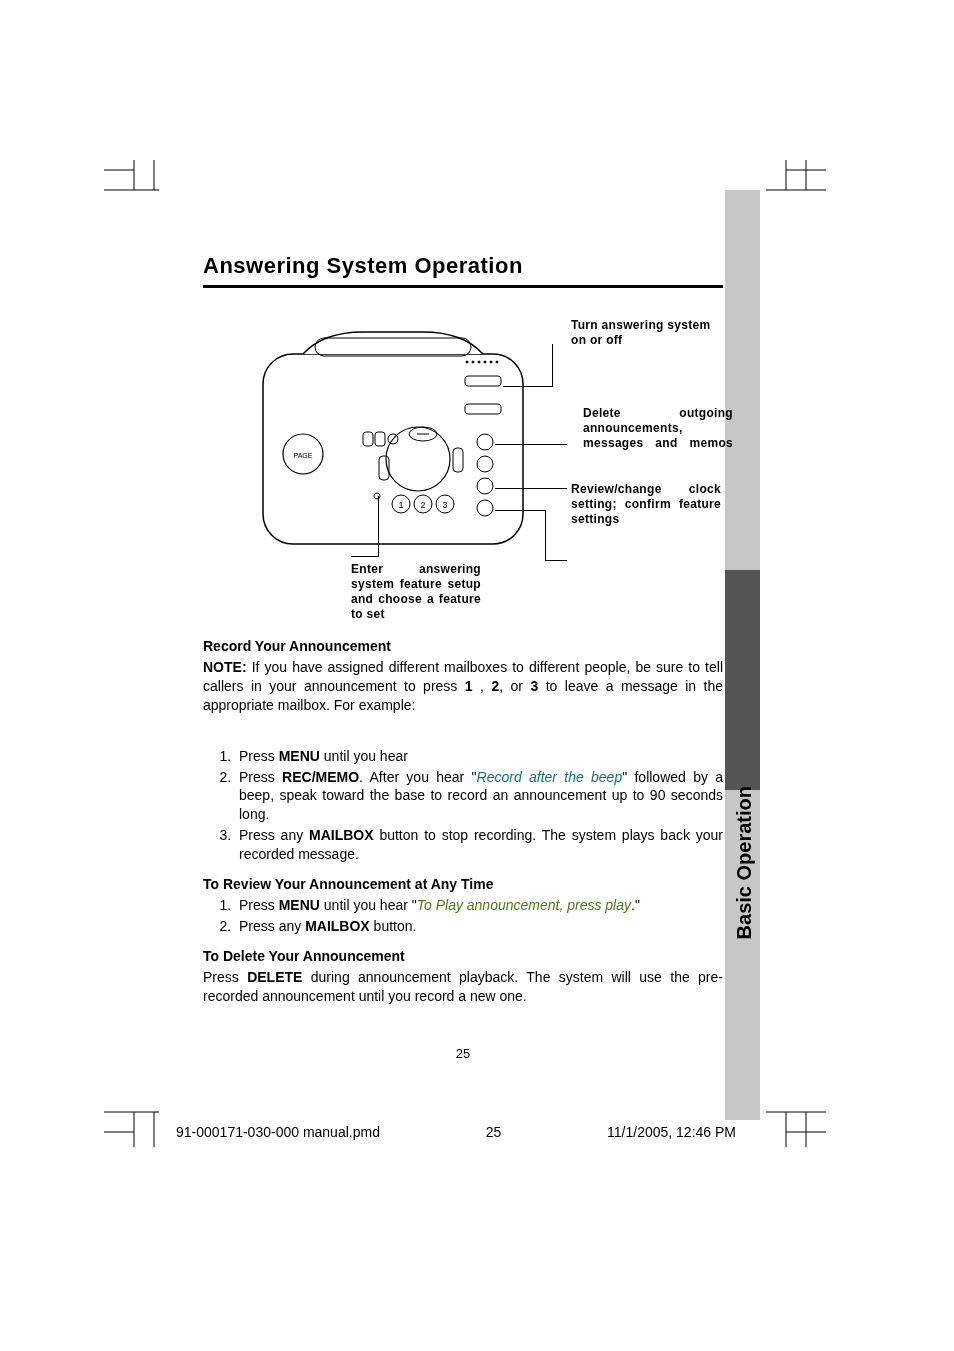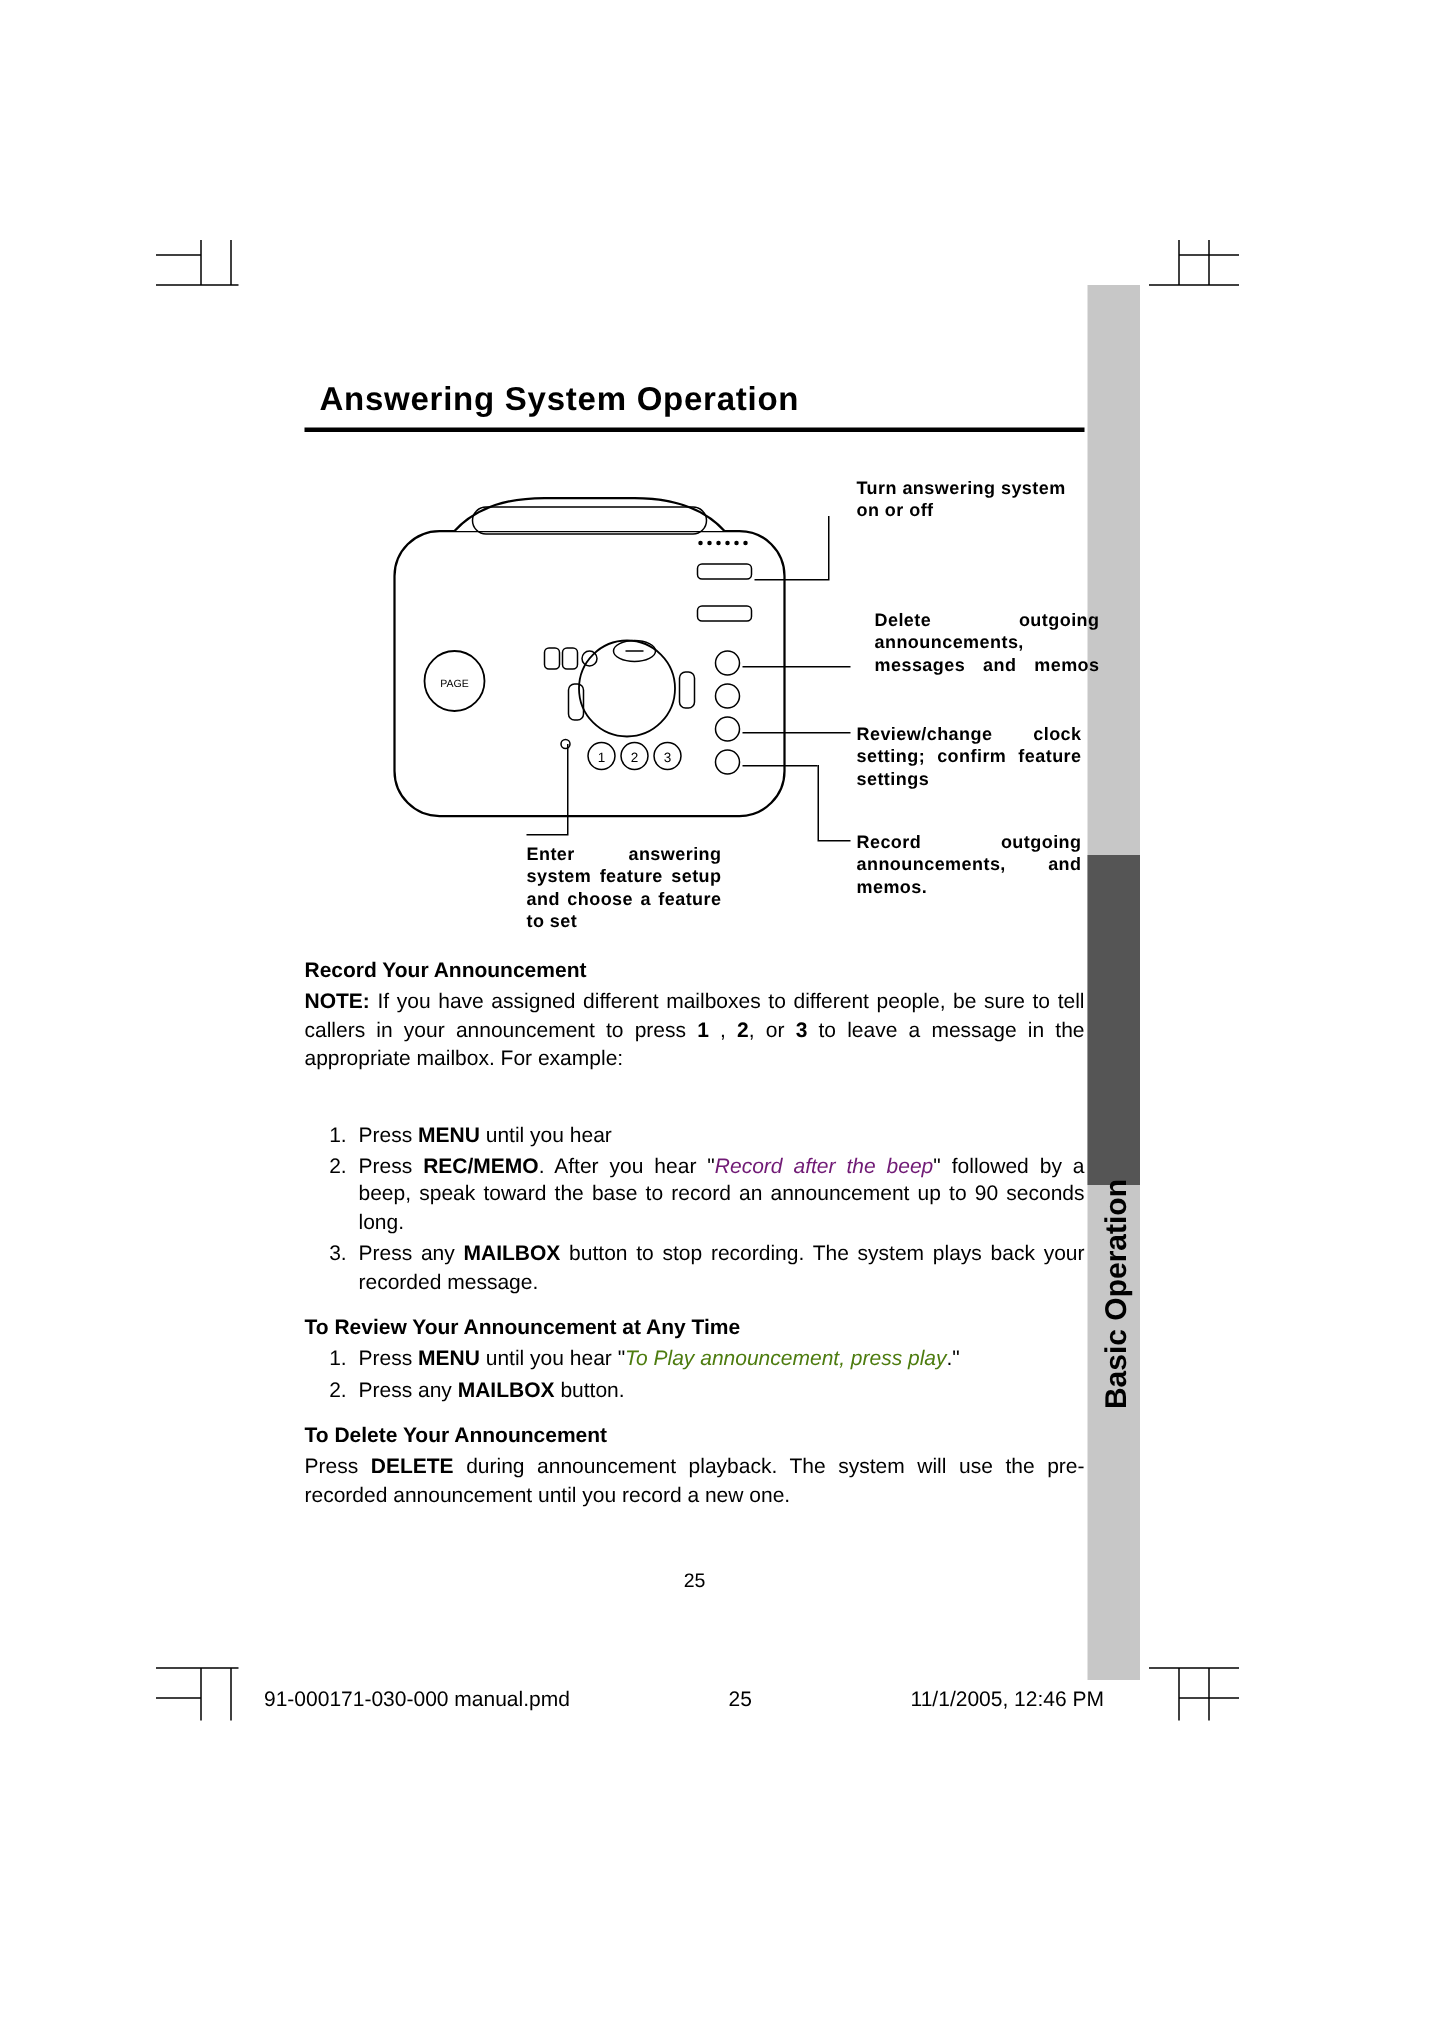--- a/index.html
+++ b/index.html
@@ -30,21 +30,21 @@
     position: absolute;
     left: 203px;
     top: 253px;
     width: 520px;
   }
   h1.title {
     font-family: Arial, Helvetica, sans-serif;
     font-weight: bold;
     font-size: 22px;
     letter-spacing: 0.5px;
-    margin: 0 0 6px 10px;
+    margin: 0 0 6px 0;
   }
   .title-rule {
     border: none;
     border-top: 3px solid #000;
     margin: 0 0 18px 0;
   }
   .diagram-block {
     position: relative;
     height: 320px;
     margin-bottom: 10px;
@@ -230,35 +230,34 @@
       <div class="lead-line" style="left:292px; top:204px; width:50px; height:1px;"></div>
       <div class="lead-line" style="left:342px; top:204px; width:1px; height:50px;"></div>
       <div class="lead-line" style="left:342px; top:254px; width:22px; height:1px;"></div>
 
       <div class="lead-line" style="left:175px; top:190px; width:1px; height:60px;"></div>
       <div class="lead-line" style="left:148px; top:250px; width:28px; height:1px;"></div>
 
       <div class="callout left" style="left:368px; top:12px; width:145px;">Turn answering system on or off</div>
       <div class="callout justify" style="left:380px; top:100px; width:150px;">Delete outgoing announcements, messages and memos</div>
       <div class="callout justify" style="left:368px; top:176px; width:150px;">Review/change clock setting; confirm feature settings</div>
-      <div class="callout justify" style="left:368px; top:248px; width:150px;">Record outgoing announcements, and memos.</div>
       <div class="callout justify" style="left:148px; top:256px; width:130px; text-align-last:left;">Enter answering system feature setup and choose a feature to set</div>
     </div>
 
     <div class="section-h">Record Your Announcement</div>
     <p class="body">
       <span class="bold">NOTE:</span><span> If you have assigned different mailboxes to different people, be sure to tell callers in your announcement to press </span><span class="bold">1</span> , <span class="bold">2</span>, or <span class="bold">3</span><span> to leave a message in the appropriate mailbox. For example:</span>
     </p>
     <div style="height:26px;"></div>
     <ol class="steps">
       <li>
         <span>Press </span><span class="bold">MENU</span><span> until you hear </span><span class="italic" style="visibility:hidden;">"Announcement."</span>
       </li>
       <li>
-        <span>Press </span><span class="bold">REC/MEMO</span><span>. After you hear "</span><span class="italic" style="color:#701a75;">Record after the beep</span><span>" followed by a beep, speak toward the base to record an announcement up to 90 seconds long.</span>
+        <span>Press </span><span class="bold">REC/MEMO</span><span>. After you hear "</span><span class="italic" style="color:#0f766e;">Record after the beep</span><span>" followed by a beep, speak toward the base to record an announcement up to 90 seconds long.</span>
       </li>
       <li>
         <span>Press any </span><span class="bold">MAILBOX</span><span> button to stop recording. The system plays back your recorded message.</span>
       </li>
     </ol>
 
     <div class="section-h" style="">To Review Your Announcement at Any Time</div>
     <ol class="steps">
       <li>
         <span>Press </span><span class="bold">MENU</span><span> until you hear "</span><span class="italic" style="color:#4d7c0f;">To Play announcement, press play</span><span>."</span>

